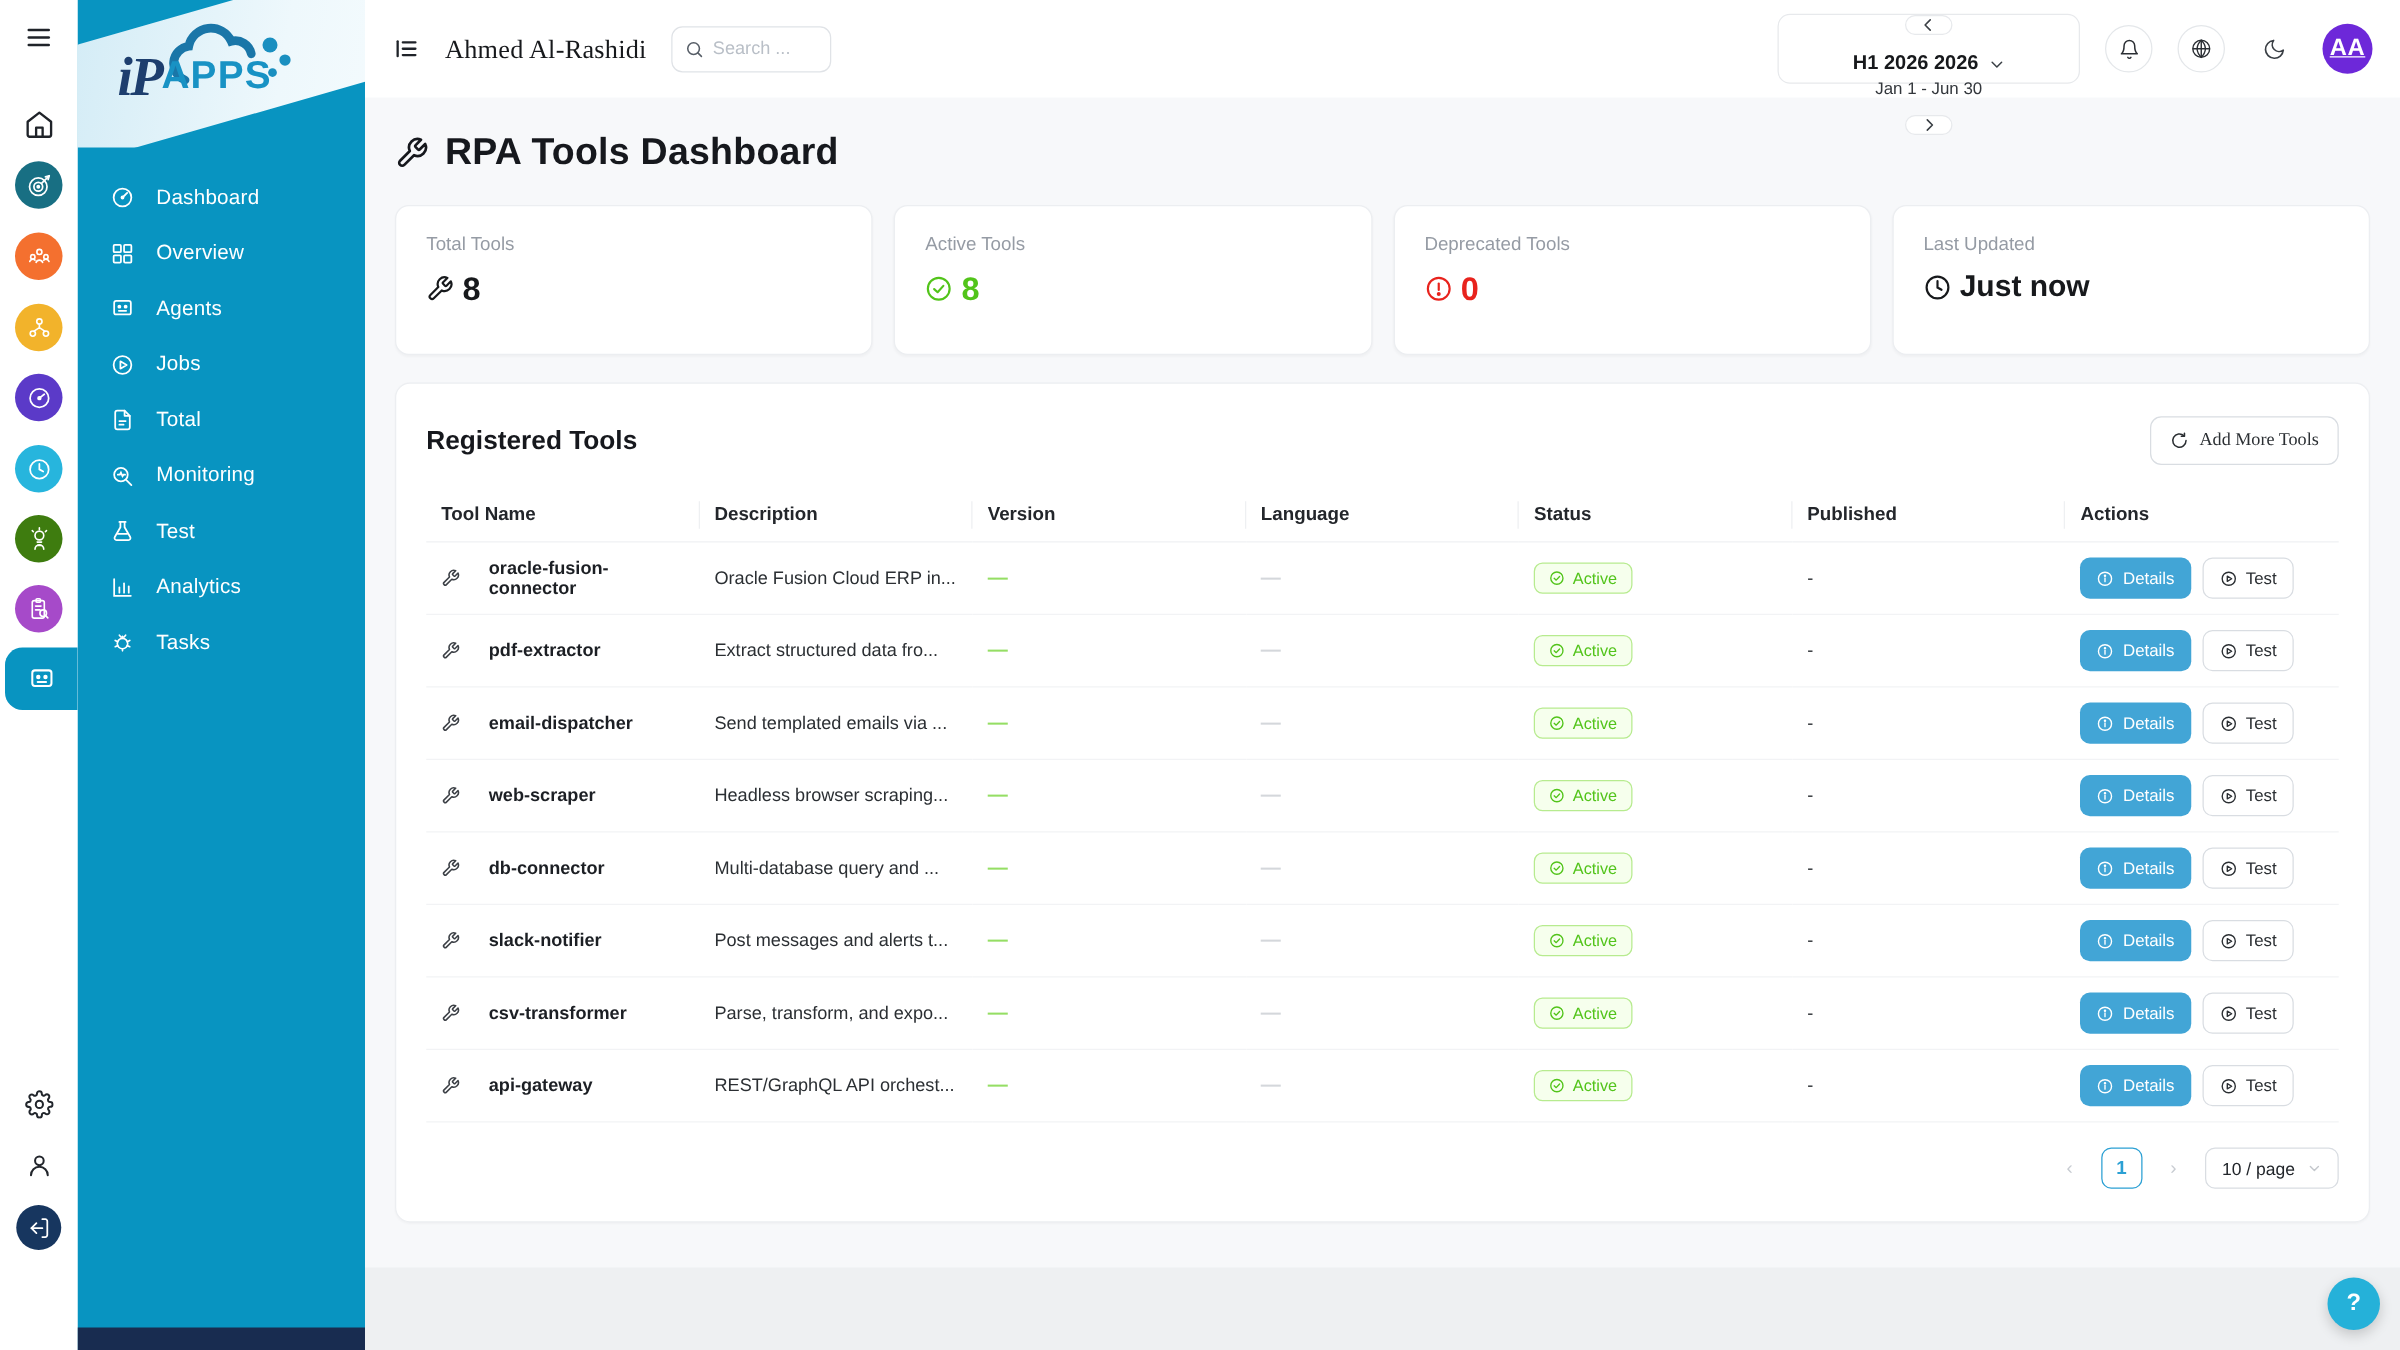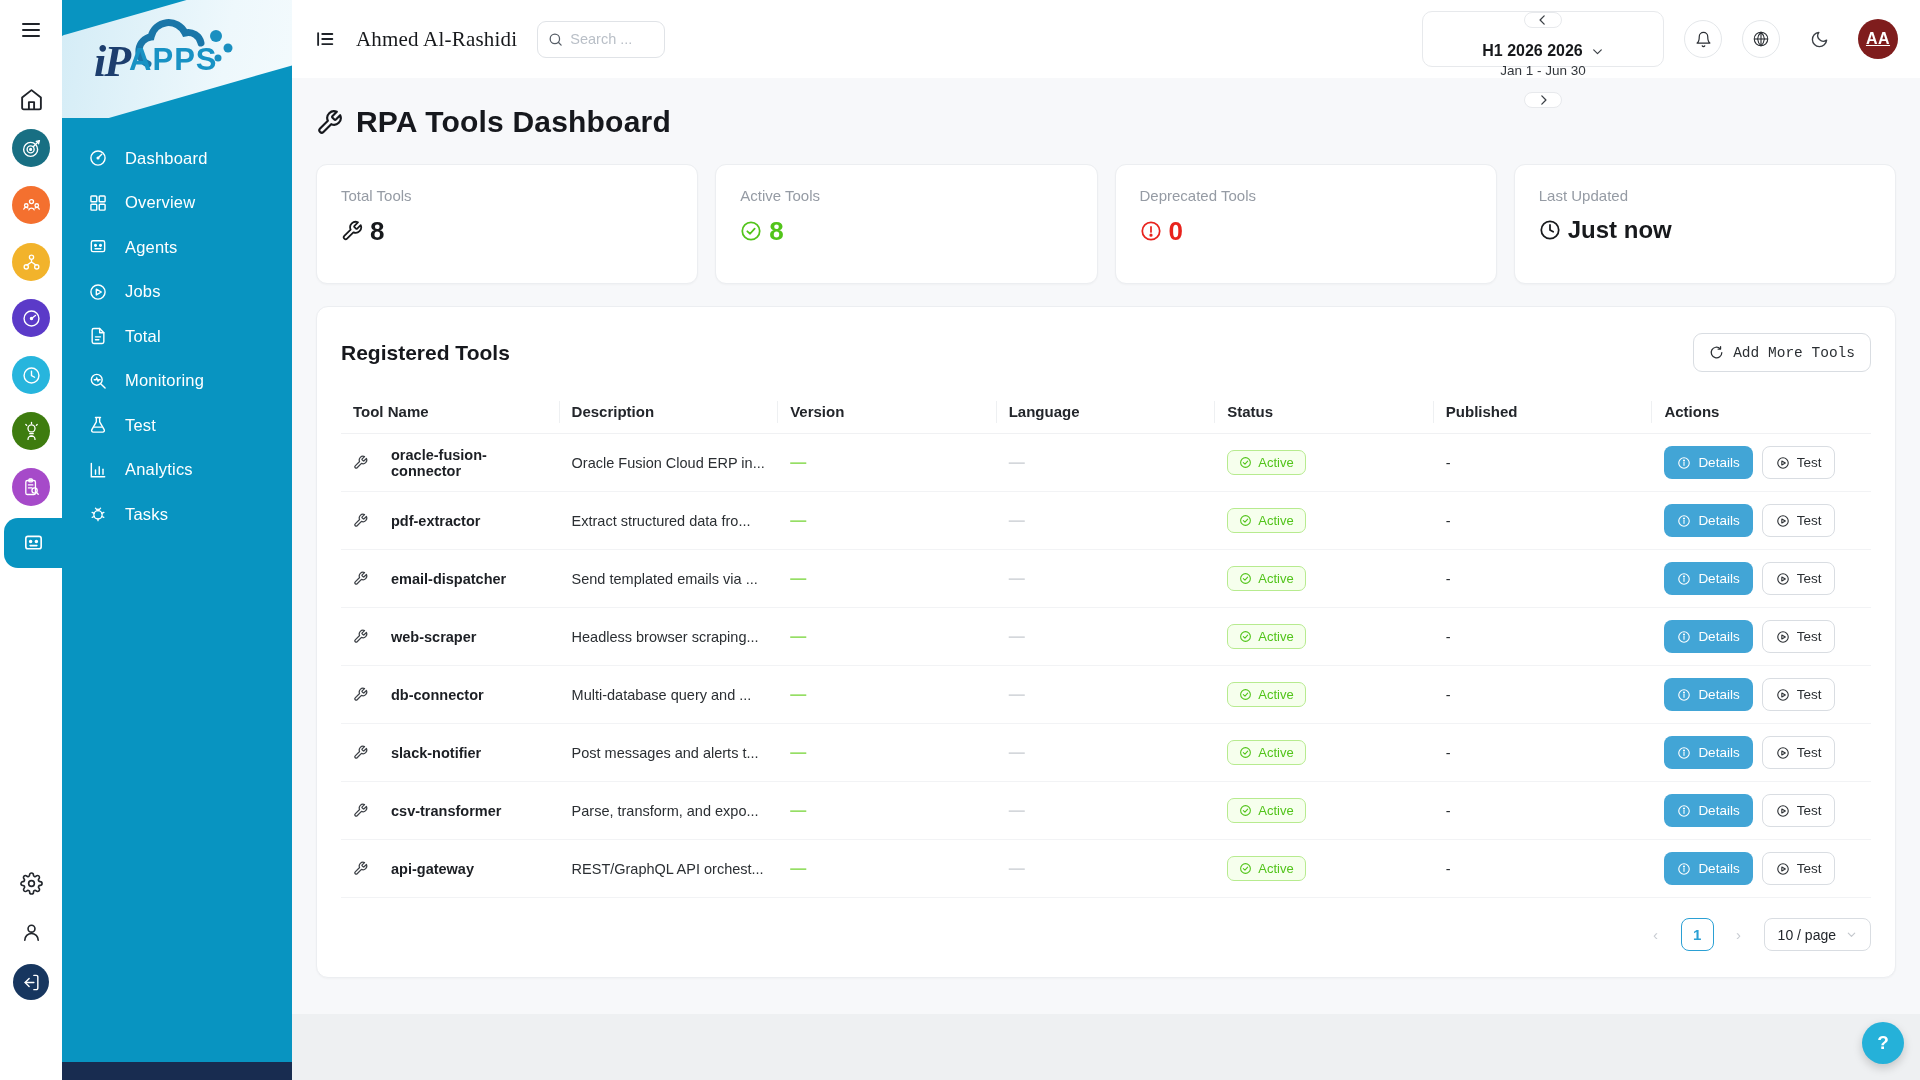--- a/index.html
+++ b/index.html
@@ -53,38 +53,38 @@
   .search-box input{border:none;outline:none;width:100%;font-size:14.5px;color:#333;font-family:"Liberation Sans",sans-serif;background:transparent;}
   .search-box input::placeholder{color:#b9bfc7;}
   .topbar-spacer{flex:1;}
   .period{display:flex;align-items:center;gap:14px;border:1px solid #e7e9ec;border-radius:10px;height:56px;padding:0 10px;background:#fff;flex-direction:column;}
   .period-nav{width:38px;height:38px;border:1px solid #e7e9ec;border-radius:9px;background:#fff;display:flex;align-items:center;justify-content:center;cursor:pointer;}
   .period-center{text-align:center;min-width:220px;cursor:pointer;}
   .period-title{font-size:16px;font-weight:700;color:#17191c;display:inline-flex;align-items:center;gap:8px;}
   .period-range{font-size:13.5px;color:#33373c;margin-top:3px;}
   .icon-circle{width:38px;height:38px;border:1px solid #e4e7ea;border-radius:50%;background:#fff;display:flex;align-items:center;justify-content:center;cursor:pointer;}
   .moon-btn{width:38px;height:38px;display:flex;align-items:center;justify-content:center;cursor:pointer;}
-  .avatar{width:40px;height:40px;border-radius:50%;background:#7f1d1d;color:#fff;font-size:16px;font-weight:700;display:flex;align-items:center;justify-content:center;cursor:pointer;letter-spacing:.5px;text-decoration:underline;}
+  .avatar{width:40px;height:40px;border-radius:50%;background:#6d28d9;color:#fff;font-size:19px;font-weight:700;display:flex;align-items:center;justify-content:center;cursor:pointer;letter-spacing:.5px;text-decoration:underline;}
 
   .content{padding:16px 24px 0;}
   .page-title-row{height:56px;display:flex;align-items:center;gap:13px;}
   .page-title{font-size:30px;font-weight:800;color:#16181d;letter-spacing:.2px;}
 
   .stats{display:flex;gap:17px;margin-top:14px;}
   .stat-card{flex:1;height:120px;background:#fff;border:1px solid var(--card-border);border-radius:11px;padding:22px 24px;box-shadow:0 1px 2px rgba(16,24,40,.03);}
   .stat-label{font-size:15px;color:var(--muted);}
   .stat-value{display:flex;align-items:center;gap:7px;margin-top:14px;font-size:26px;font-weight:700;color:#17191c;}
   .stat-value.green{color:var(--green);}
   .stat-value.red{color:var(--red);}
   .stat-value .val-text{line-height:1;}
 
   .panel{margin-top:22px;background:#fff;border:1px solid var(--card-border);border-radius:12px;box-shadow:0 1px 2px rgba(16,24,40,.03);padding-bottom:26px;}
   .panel-head{display:flex;align-items:center;justify-content:space-between;padding:26px 24px 18px;}
   .panel-title{font-size:21px;font-weight:700;color:#16181d;}
-  .add-btn{display:flex;align-items:center;gap:9px;height:39px;padding:0 15px;border:1px solid var(--border-btn);border-radius:9px;background:#fff;font-size:14.5px;color:#2b2f33;cursor:pointer;font-family:Liberation Mono, monospace;}
+  .add-btn{display:flex;align-items:center;gap:9px;height:39px;padding:0 15px;border:1px solid var(--border-btn);border-radius:9px;background:#fff;font-size:14.5px;color:#2b2f33;cursor:pointer;font-family:Liberation Serif, serif;}
 
   table.tools{width:calc(100% - 48px);margin:0 24px;border-collapse:collapse;table-layout:fixed;}
   table.tools th{position:relative;text-align:left;font-size:15px;font-weight:700;color:#23262b;padding:13px 12px;border-bottom:1px solid #f0f1f3;}
   table.tools th:not(:last-child)::after{content:'';position:absolute;right:0;top:50%;transform:translateY(-50%);width:1px;height:22px;background:#eef0f2;}
   table.tools td{padding:0 12px;height:58px;border-bottom:1px solid #f2f3f5;font-size:14.5px;color:var(--text-soft);vertical-align:middle;}
   .tool-name{display:flex;align-items:center;gap:23px;font-weight:700;color:#1c1f24;}
   .dash-version{color:var(--green-light);font-weight:700;font-size:16px;letter-spacing:-1px;}
   .dash-language{color:#d4d7db;font-weight:700;font-size:16px;letter-spacing:-1px;}
   .badge-active{display:inline-flex;align-items:center;gap:6px;padding:4px 11px;border:1px solid var(--green-border);background:var(--green-bg);color:var(--green);border-radius:7px;font-size:13px;}
   .actions-cell{display:flex;align-items:center;gap:9px;}

